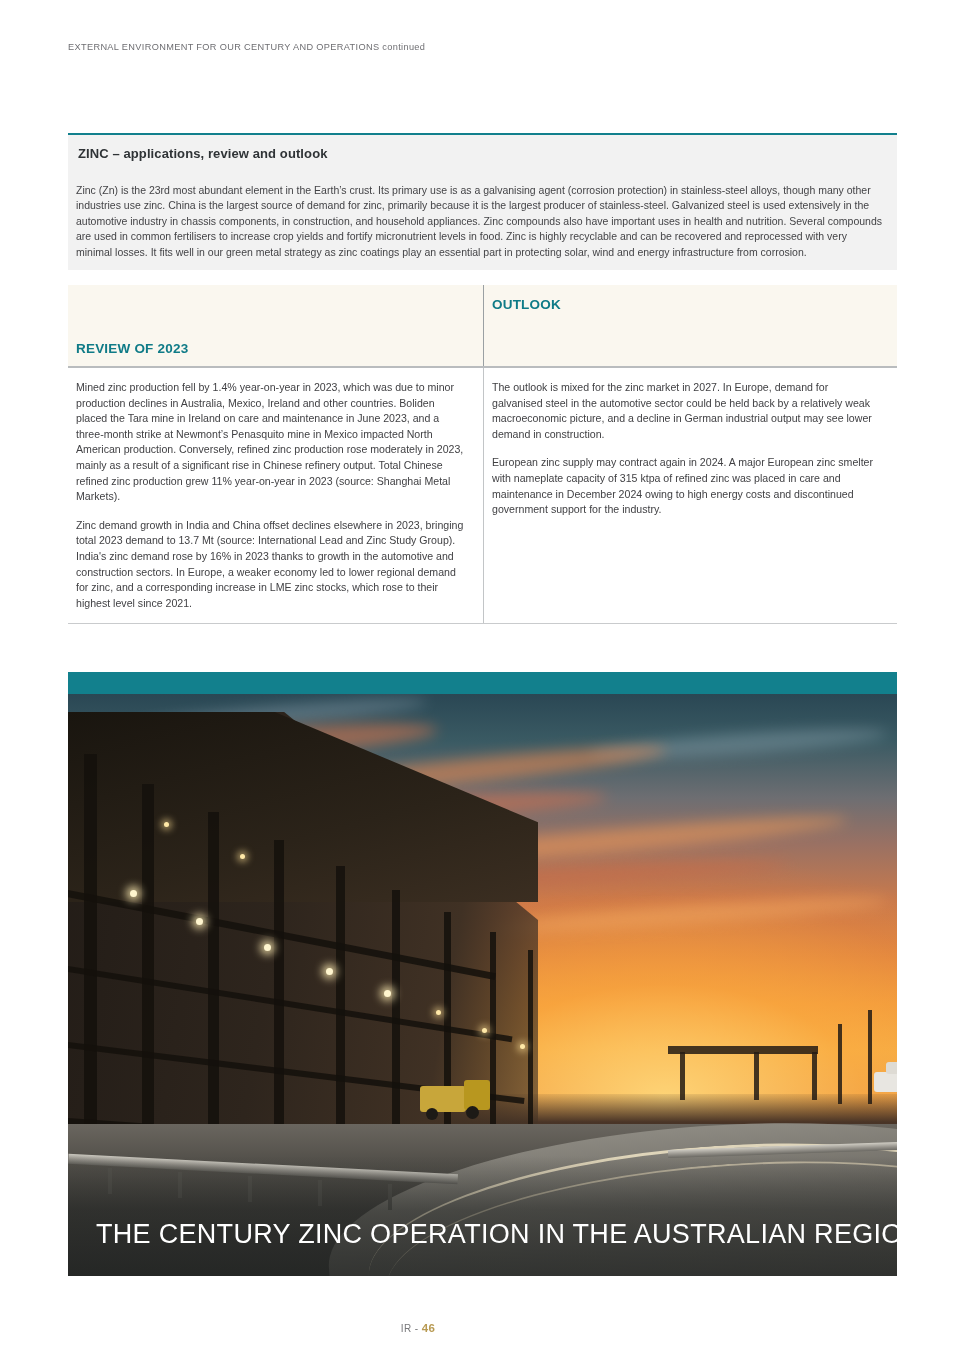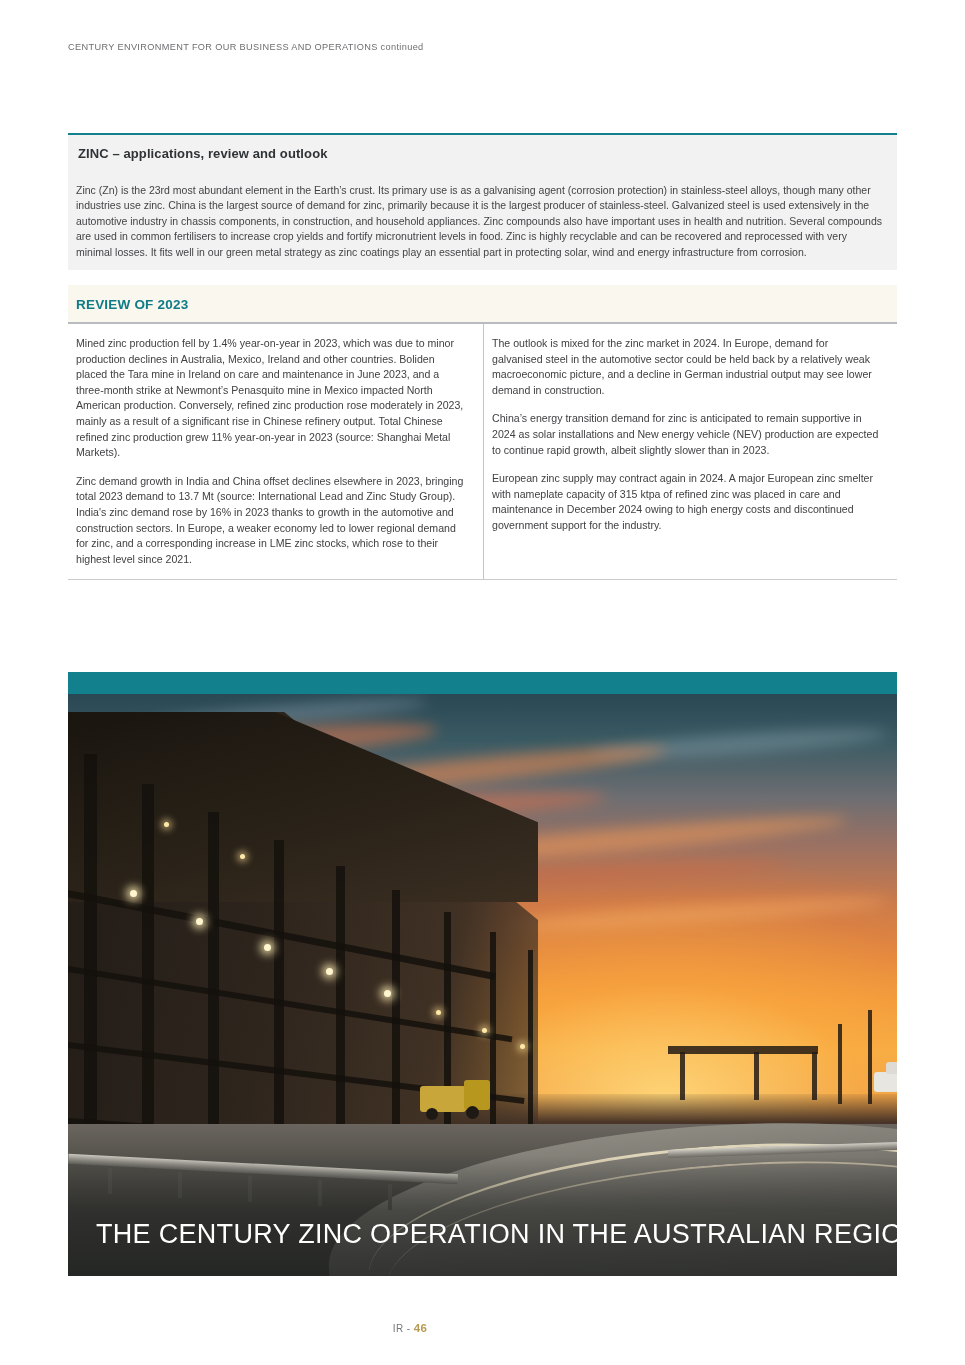--- a/index.html
+++ b/index.html
@@ -89,21 +89,21 @@
   .col-head-row {
     display: flex;
     width: 100%;
     background: #faf7ef;
     border-bottom: 2px solid #b9bcbe;
   }
   .col-head {
     box-sizing: border-box;
     padding: 10px 10px 9px 8px;
   }
-  .col-head.left  { width: 415px; }
+  .col-head.left  { width: 415px; margin-top: 44px; }
   .col-head.right { width: 414px; border-left: 1px solid #9aa0a3; }
   .col-head-title {
     font-size: 13.5px;
     font-weight: bold;
     color: #0f7b87;
     letter-spacing: 0.2px;
   }
 
   .col-body-row {
     display: flex;
@@ -324,67 +324,69 @@
     font-size: 27px;
     color: #ffffff;
     letter-spacing: 0.3px;
     font-weight: 300;
     white-space: nowrap;
   }
 
   
   .footer {
     position: absolute;
-    left: 4px;
+    left: 12px;
     top: 1322px;
     width: 812px;
     text-align: center;
     font-size: 10px;
     color: #77777a;
     letter-spacing: 0.4px;
   }
   .footer .page-num {
     color: #b89a52;
     font-weight: bold;
     font-size: 11.5px;
   }
 </style>
 </head>
 <body>
 
 <div class="page">
 
-  <div class="running-header">CENTURY ENVIRONMENT FOR OUR BUSINESS AND OPERATIONS continued</div>
+  <div class="running-header">EXTERNAL ENVIRONMENT FOR OUR CENTURY AND OPERATIONS continued</div>
 
   <div class="section-band">
     <div class="band-rule-top"></div>
     <div class="band-title-box">
       <span class="band-title">ZINC – applications, review and outlook</span>
     </div>
     <div class="band-rule-bottom"></div>
   </div>
 
   <div class="intro-box">
     <div class="intro-text">Zinc (Zn) is the 23rd most abundant element in the Earth’s crust. Its primary use is as a galvanising agent (corrosion protection) in stainless-steel alloys, though many other industries use zinc. China is the largest source of demand for zinc, primarily because it is the largest producer of stainless-steel. Galvanized steel is used extensively in the automotive industry in chassis components, in construction, and household appliances. Zinc compounds also have important uses in health and nutrition. Several compounds are used in common fertilisers to increase crop yields and fortify micronutrient levels in food. Zinc is highly recyclable and can be recovered and reprocessed with very minimal losses. It fits well in our green metal strategy as zinc coatings play an essential part in protecting solar, wind and energy infrastructure from corrosion.</div>
   </div>
 
   <div class="cols">
     <div class="col-head-row">
       <div class="col-head left">
         <span class="col-head-title">REVIEW OF 2023</span>
+      </div>
+      <div class="col-head right">
+        <span class="col-head-title">OUTLOOK</span>
       </div>
     </div>
     <div class="col-body-row">
       <div class="col-body left">
         <p>Mined zinc production fell by 1.4% year-on-year in 2023, which was due to minor production declines in Australia, Mexico, Ireland and other countries. Boliden placed the Tara mine in Ireland on care and maintenance in June 2023, and a three-month strike at Newmont’s Penasquito mine in Mexico impacted North American production. Conversely, refined zinc production rose moderately in 2023, mainly as a result of a significant rise in Chinese refinery output. Total Chinese refined zinc production grew 11% year-on-year in 2023 (source: Shanghai Metal Markets).</p>
         <p>Zinc demand growth in India and China offset declines elsewhere in 2023, bringing total 2023 demand to 13.7 Mt (source: International Lead and Zinc Study Group). India's zinc demand rose by 16% in 2023 thanks to growth in the automotive and construction sectors. In Europe, a weaker economy led to lower regional demand for zinc, and a corresponding increase in LME zinc stocks, which rose to their highest level since 2021.</p>
       </div>
       <div class="col-body right">
-        <p>The outlook is mixed for the zinc market in 2024. In Europe, demand for galvanised steel in the automotive sector could be held back by a relatively weak macroeconomic picture, and a decline in German industrial output may see lower demand in construction.</p>
-        <p>China’s energy transition demand for zinc is anticipated to remain supportive in 2024 as solar installations and New energy vehicle (NEV) production are expected to continue rapid growth, albeit slightly slower than in 2023.</p>
+        <p>The outlook is mixed for the zinc market in 2027. In Europe, demand for galvanised steel in the automotive sector could be held back by a relatively weak macroeconomic picture, and a decline in German industrial output may see lower demand in construction.</p>
         <p>European zinc supply may contract again in 2024. A major European zinc smelter with nameplate capacity of 315 ktpa of refined zinc was placed in care and maintenance in December 2024 owing to high energy costs and discontinued government support for the industry.</p>
       </div>
     </div>
   </div>
 
   <div class="photo-block">
     <div class="photo-topbar"></div>
     <div class="photo">
 
       <div class="sky"></div>

